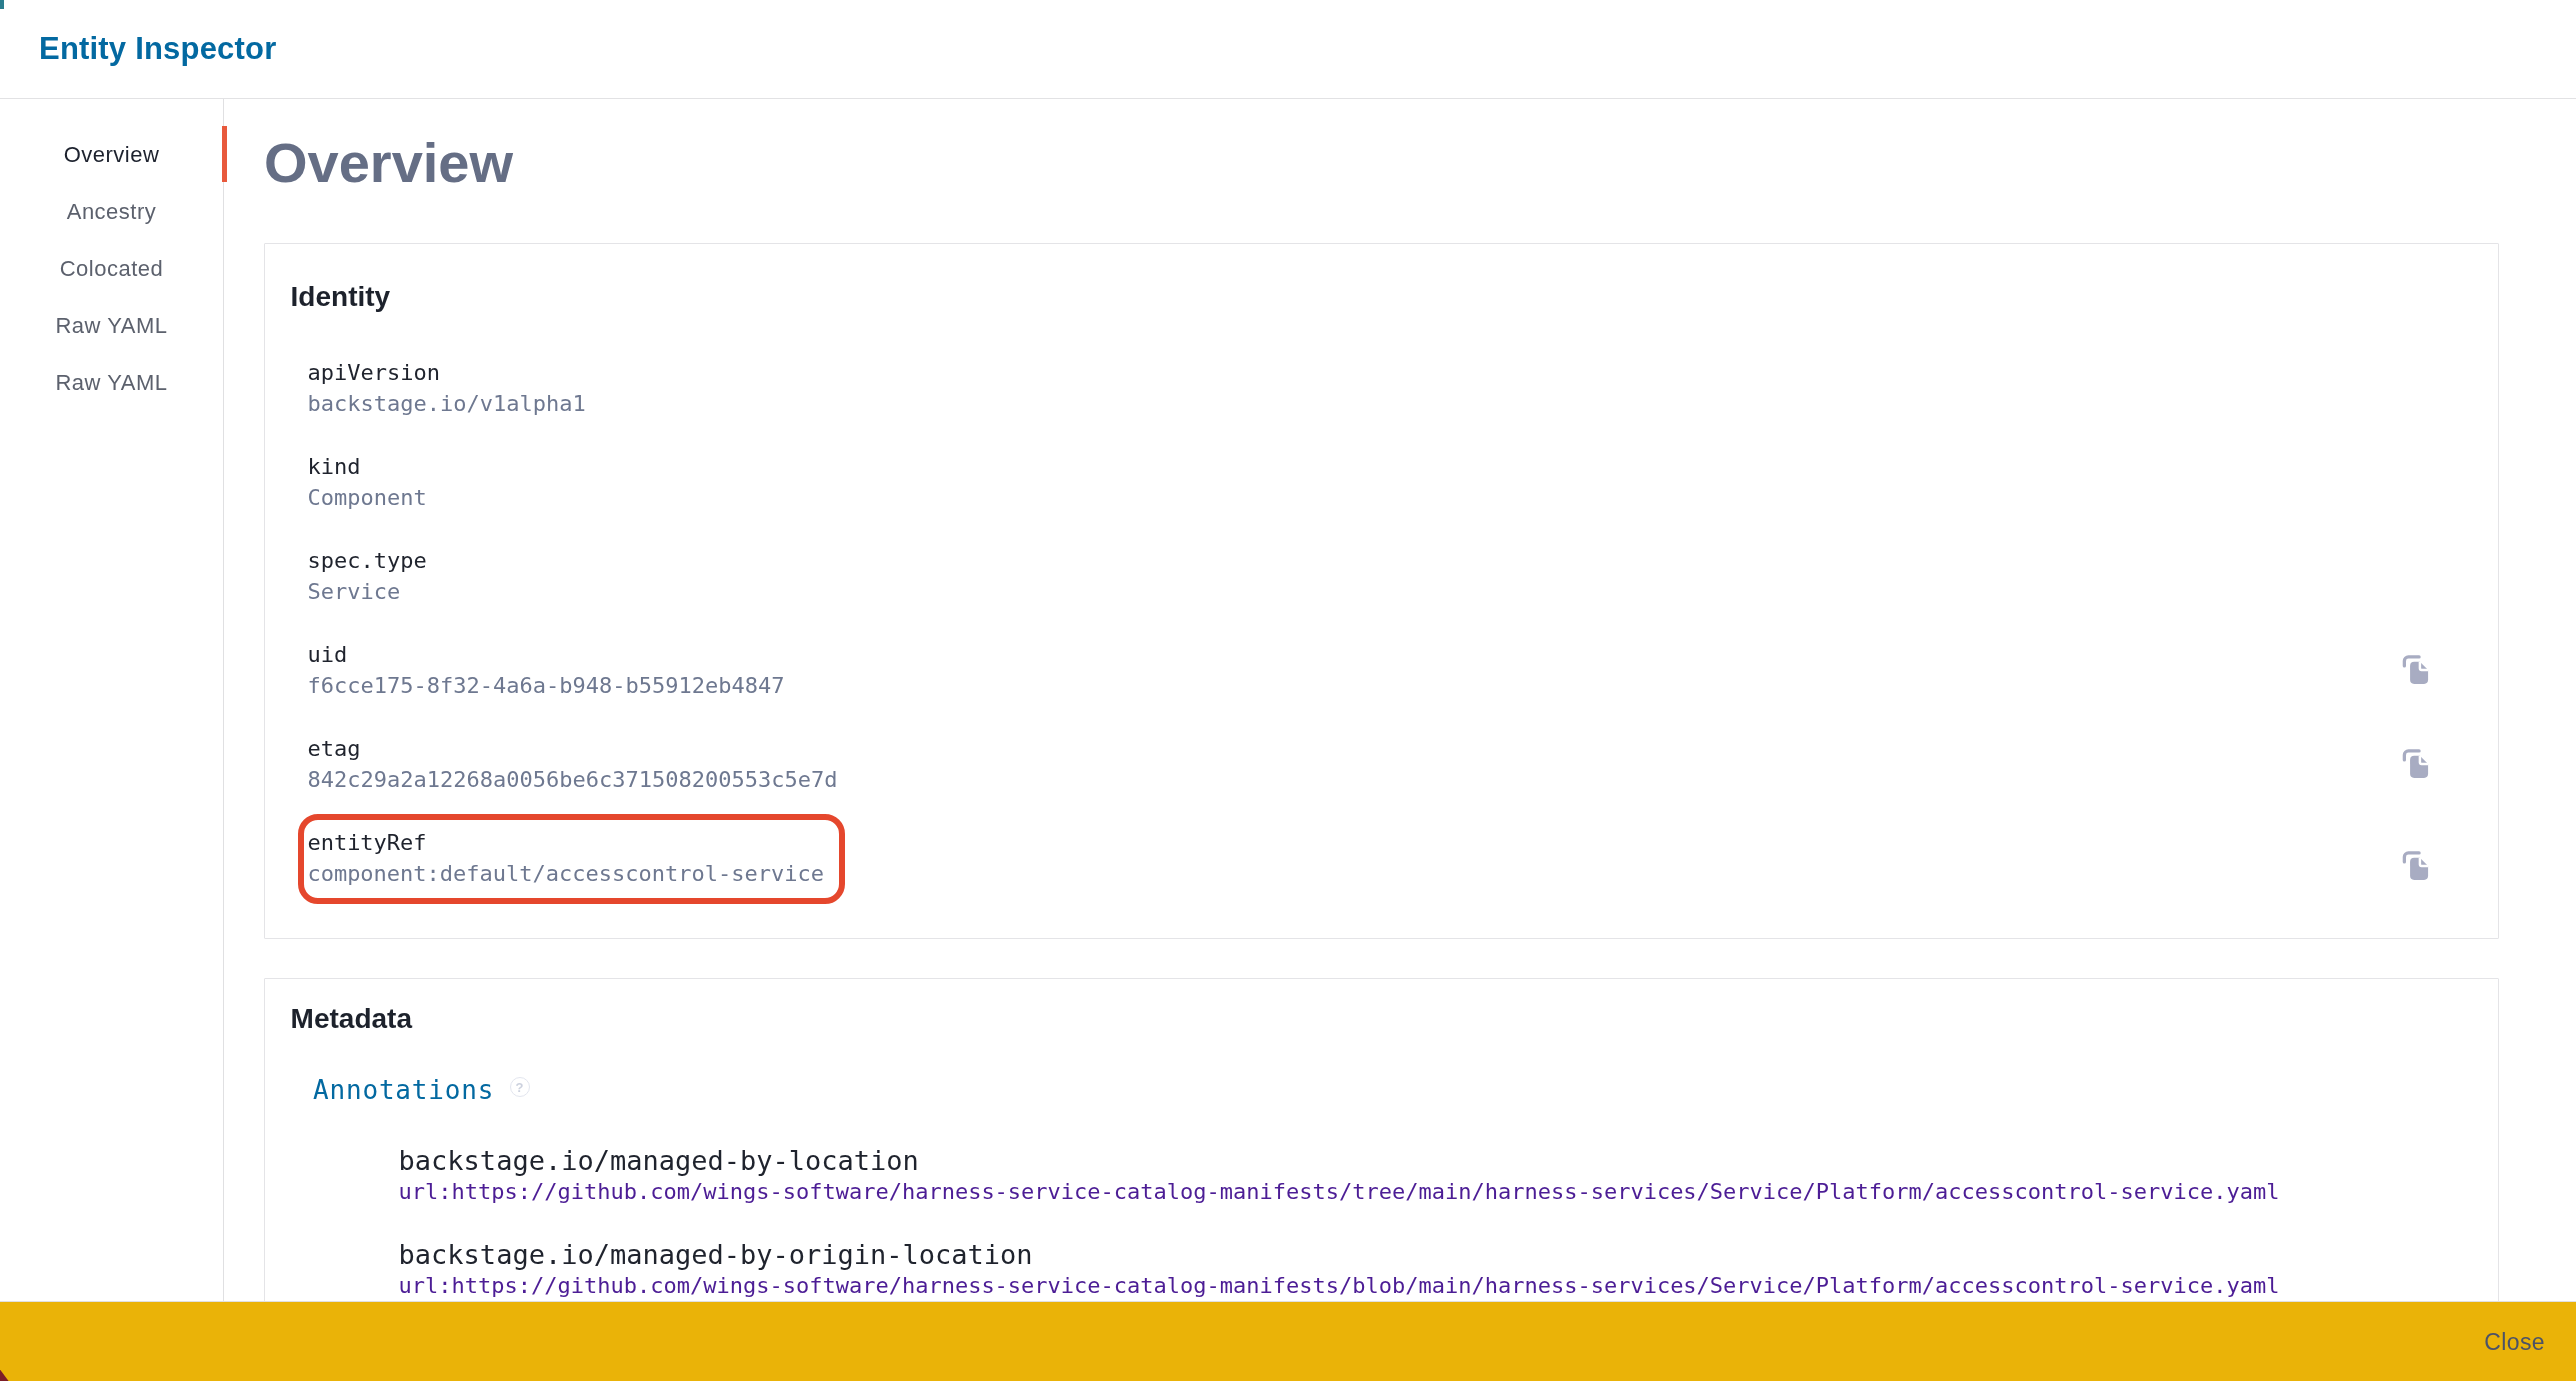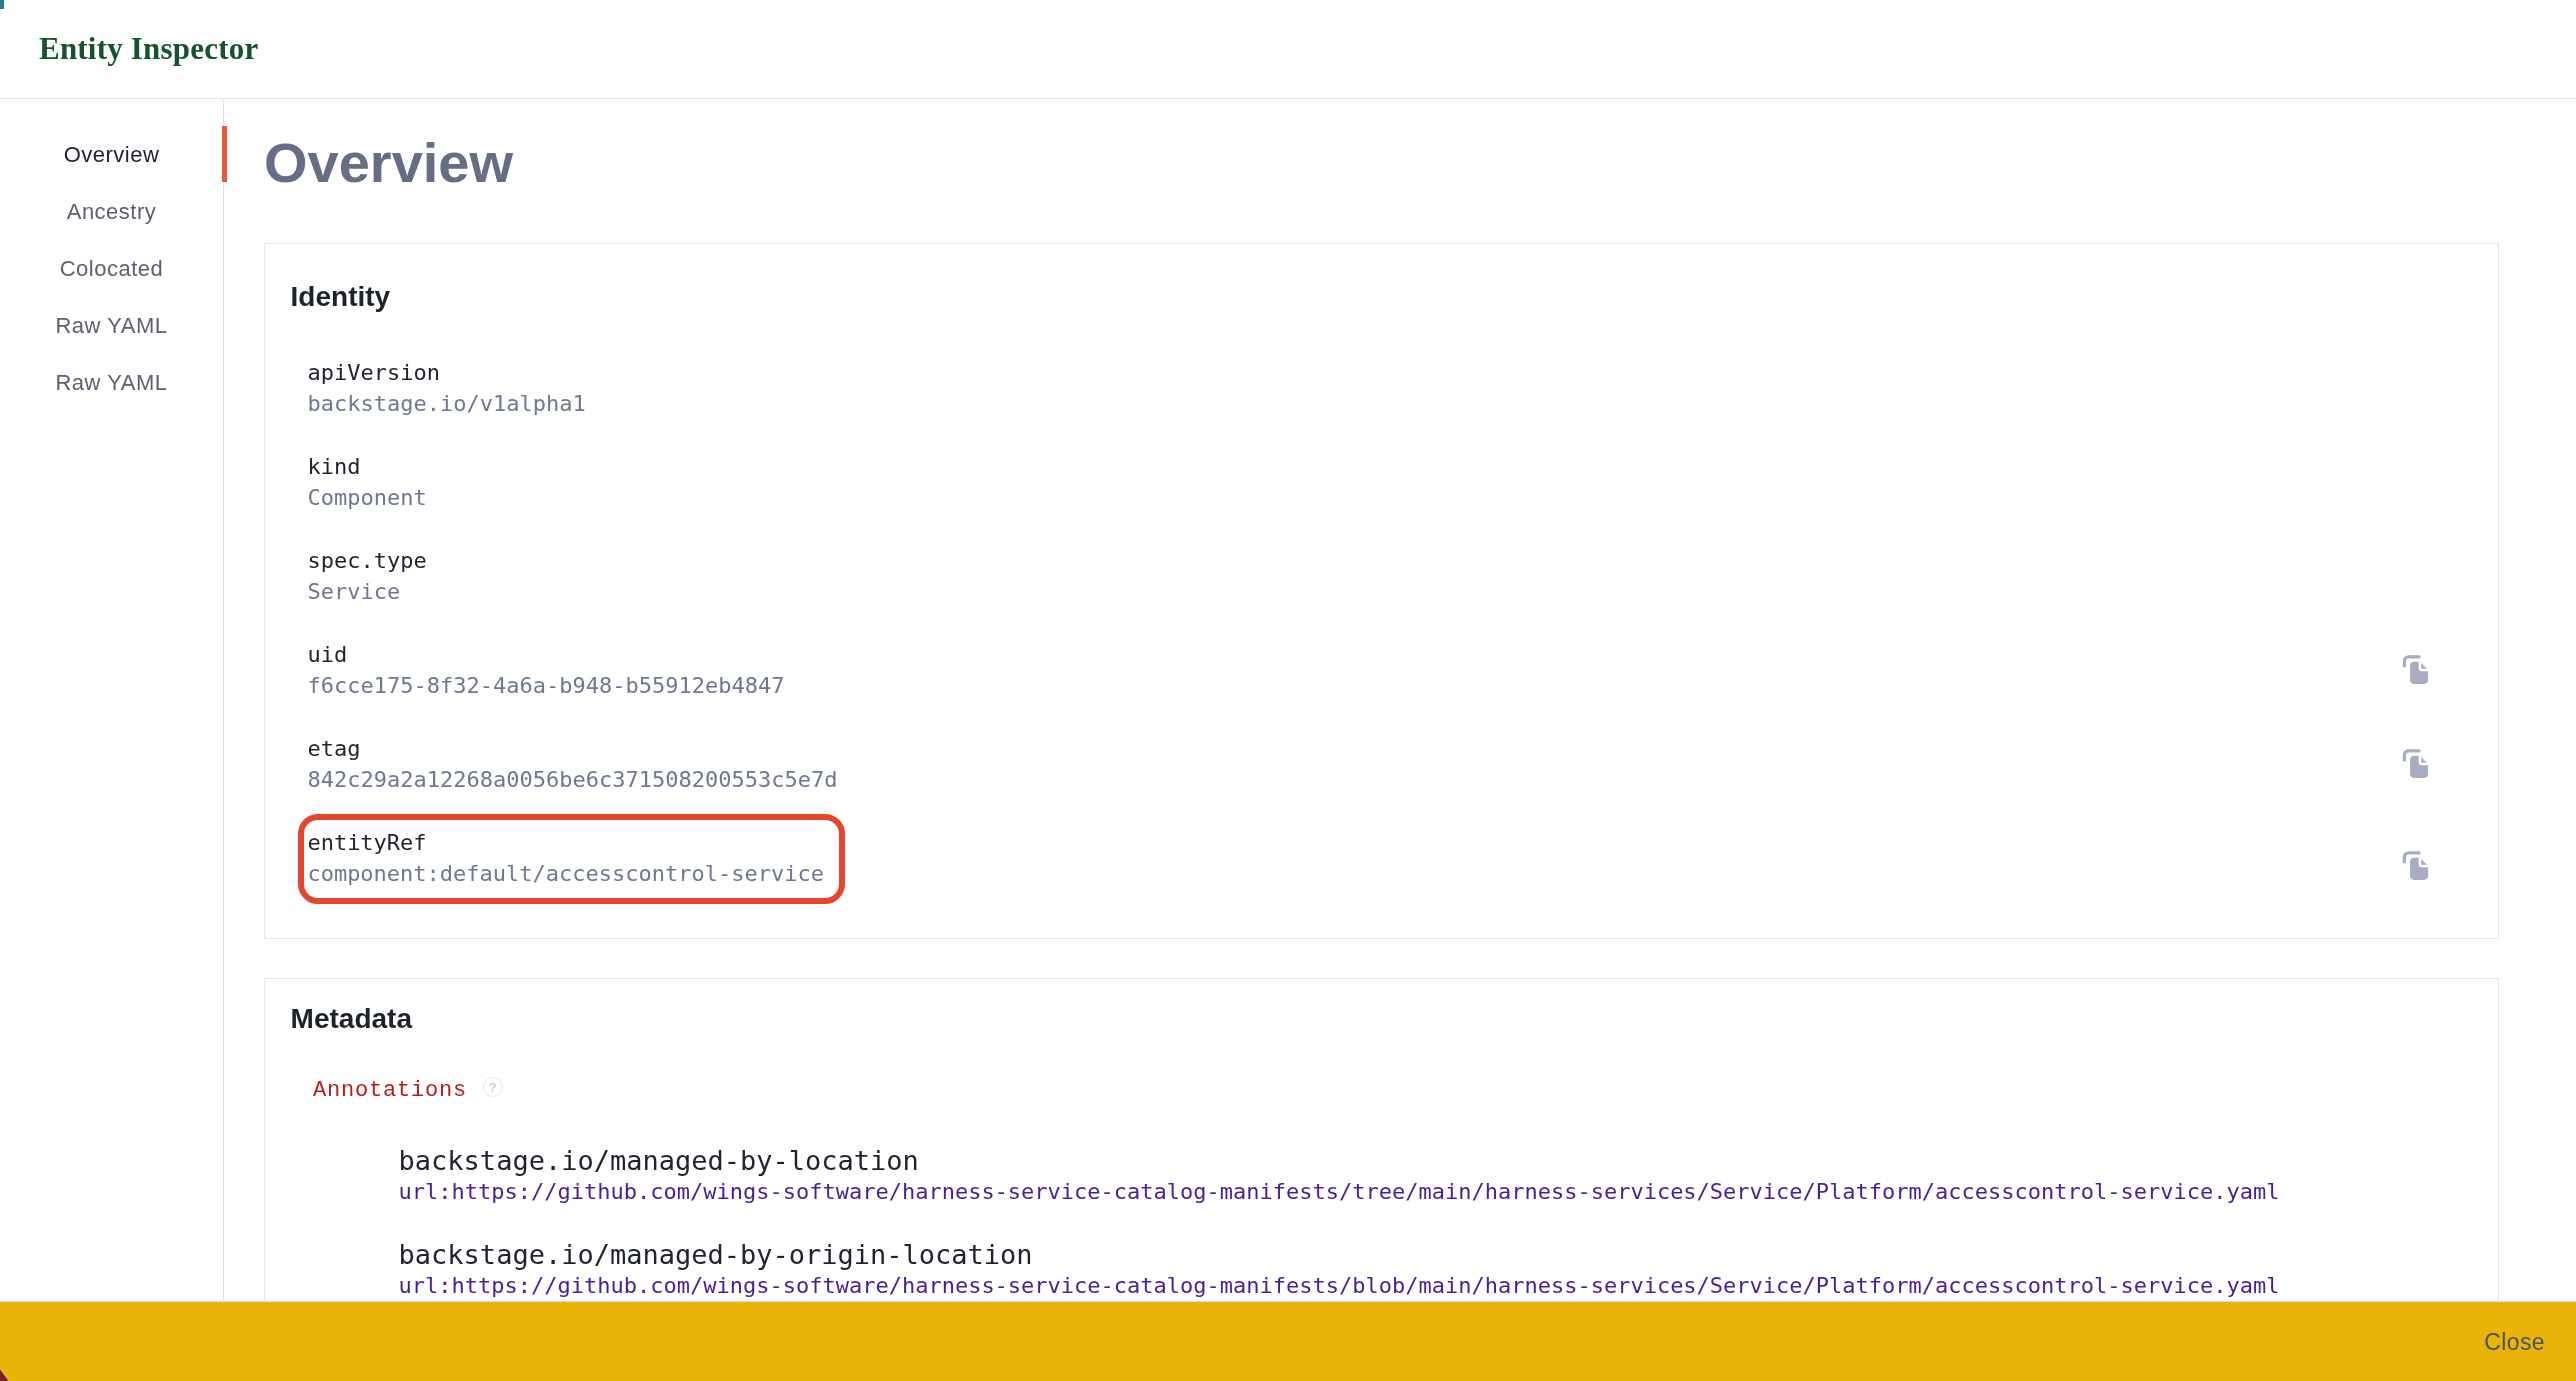--- a/index.html
+++ b/index.html
@@ -3,21 +3,21 @@
 <meta charset="utf-8">
 <style>
   * { box-sizing: border-box; margin: 0; padding: 0; }
   html, body { width: 2576px; height: 1382px; background: #ffffff; overflow: hidden;
     font-family: "Liberation Sans", sans-serif; }
   .app { width: 2576px; height: 1382px; display: flex; flex-direction: column; position: relative; }
 
   
   .header { height: 99px; flex: 0 0 99px; display: flex; align-items: center;
     padding-left: 39px; border-bottom: 1.5px solid #e2e2e4; background: #fff; }
-  .header-title { font-size: 31px; font-weight: 700; color: #14532d; letter-spacing: 0.2px; font-family: Liberation Serif, serif; }
+  .header-title { font-size: 31px; font-weight: 700; color: #0369a1; letter-spacing: 0.2px; }
 
   
   .content-row { flex: 1 1 auto; display: flex; overflow: hidden; }
 
   
   .sidebar { width: 224px; flex: 0 0 224px; border-right: 1.5px solid #e0e0e2;
     padding-top: 27px; position: relative; background: #fff; }
   .tab { height: 57px; display: flex; align-items: center; justify-content: center;
     font-size: 22px; font-weight: 500; letter-spacing: 0.5px; color: #5c616d;
     cursor: pointer; position: relative; }
@@ -41,21 +41,21 @@
   .field-label { font-size: 22px; line-height: 31px; color: #1f232d; }
   .field-value { font-size: 22px; line-height: 31px; color: #6e7890; }
   .field-group.highlight { border: 6.2px solid #e5472d; border-radius: 20px;
     padding: 7px 14.7px 9.3px 3.1px; margin: -13px 0 0 -9.3px; }
   .copy-button { background: none; border: none; cursor: pointer; padding: 0; line-height: 0; }
   .copy-button.hidden { visibility: hidden; }
 
   .metadata-card { margin-top: 39px; height: 364px; padding: 23px 65px 0 25.6px;
     border-bottom-left-radius: 0; border-bottom-right-radius: 0; }
   .annotations-label-row { margin-top: 39px; margin-left: 22.5px; display: flex; align-items: flex-start; }
-  .annotations-label { font-size: 22px; line-height: 31px; color: #b91c1c; letter-spacing: 0.8px; font-family: Liberation Mono, monospace; }
+  .annotations-label { font-size: 26px; line-height: 31px; color: #0369a1; letter-spacing: 0.8px; }
   .help-icon { width: 20px; height: 20px; border: 1.5px solid #e3e6ef; border-radius: 50%;
     margin-left: 15.5px; margin-top: 2.3px; display: inline-flex; align-items: center; justify-content: center;
     font-size: 13px; color: #ccd1de; font-weight: 700; }
   .annotation-entries { margin-top: 39px; margin-left: 108px; }
   .annotation-entry { margin-bottom: 32px; }
   .annotation-key { font-size: 27px; line-height: 31px; color: #1f232d; }
   .annotation-value { font-size: 22px; line-height: 31px; color: #4c1d95; text-decoration: none; display: block; }
 
   
   .footer { height: 81px; flex: 0 0 81px; border-top: 1.5px solid #e0e0e2; background: #eab308;

